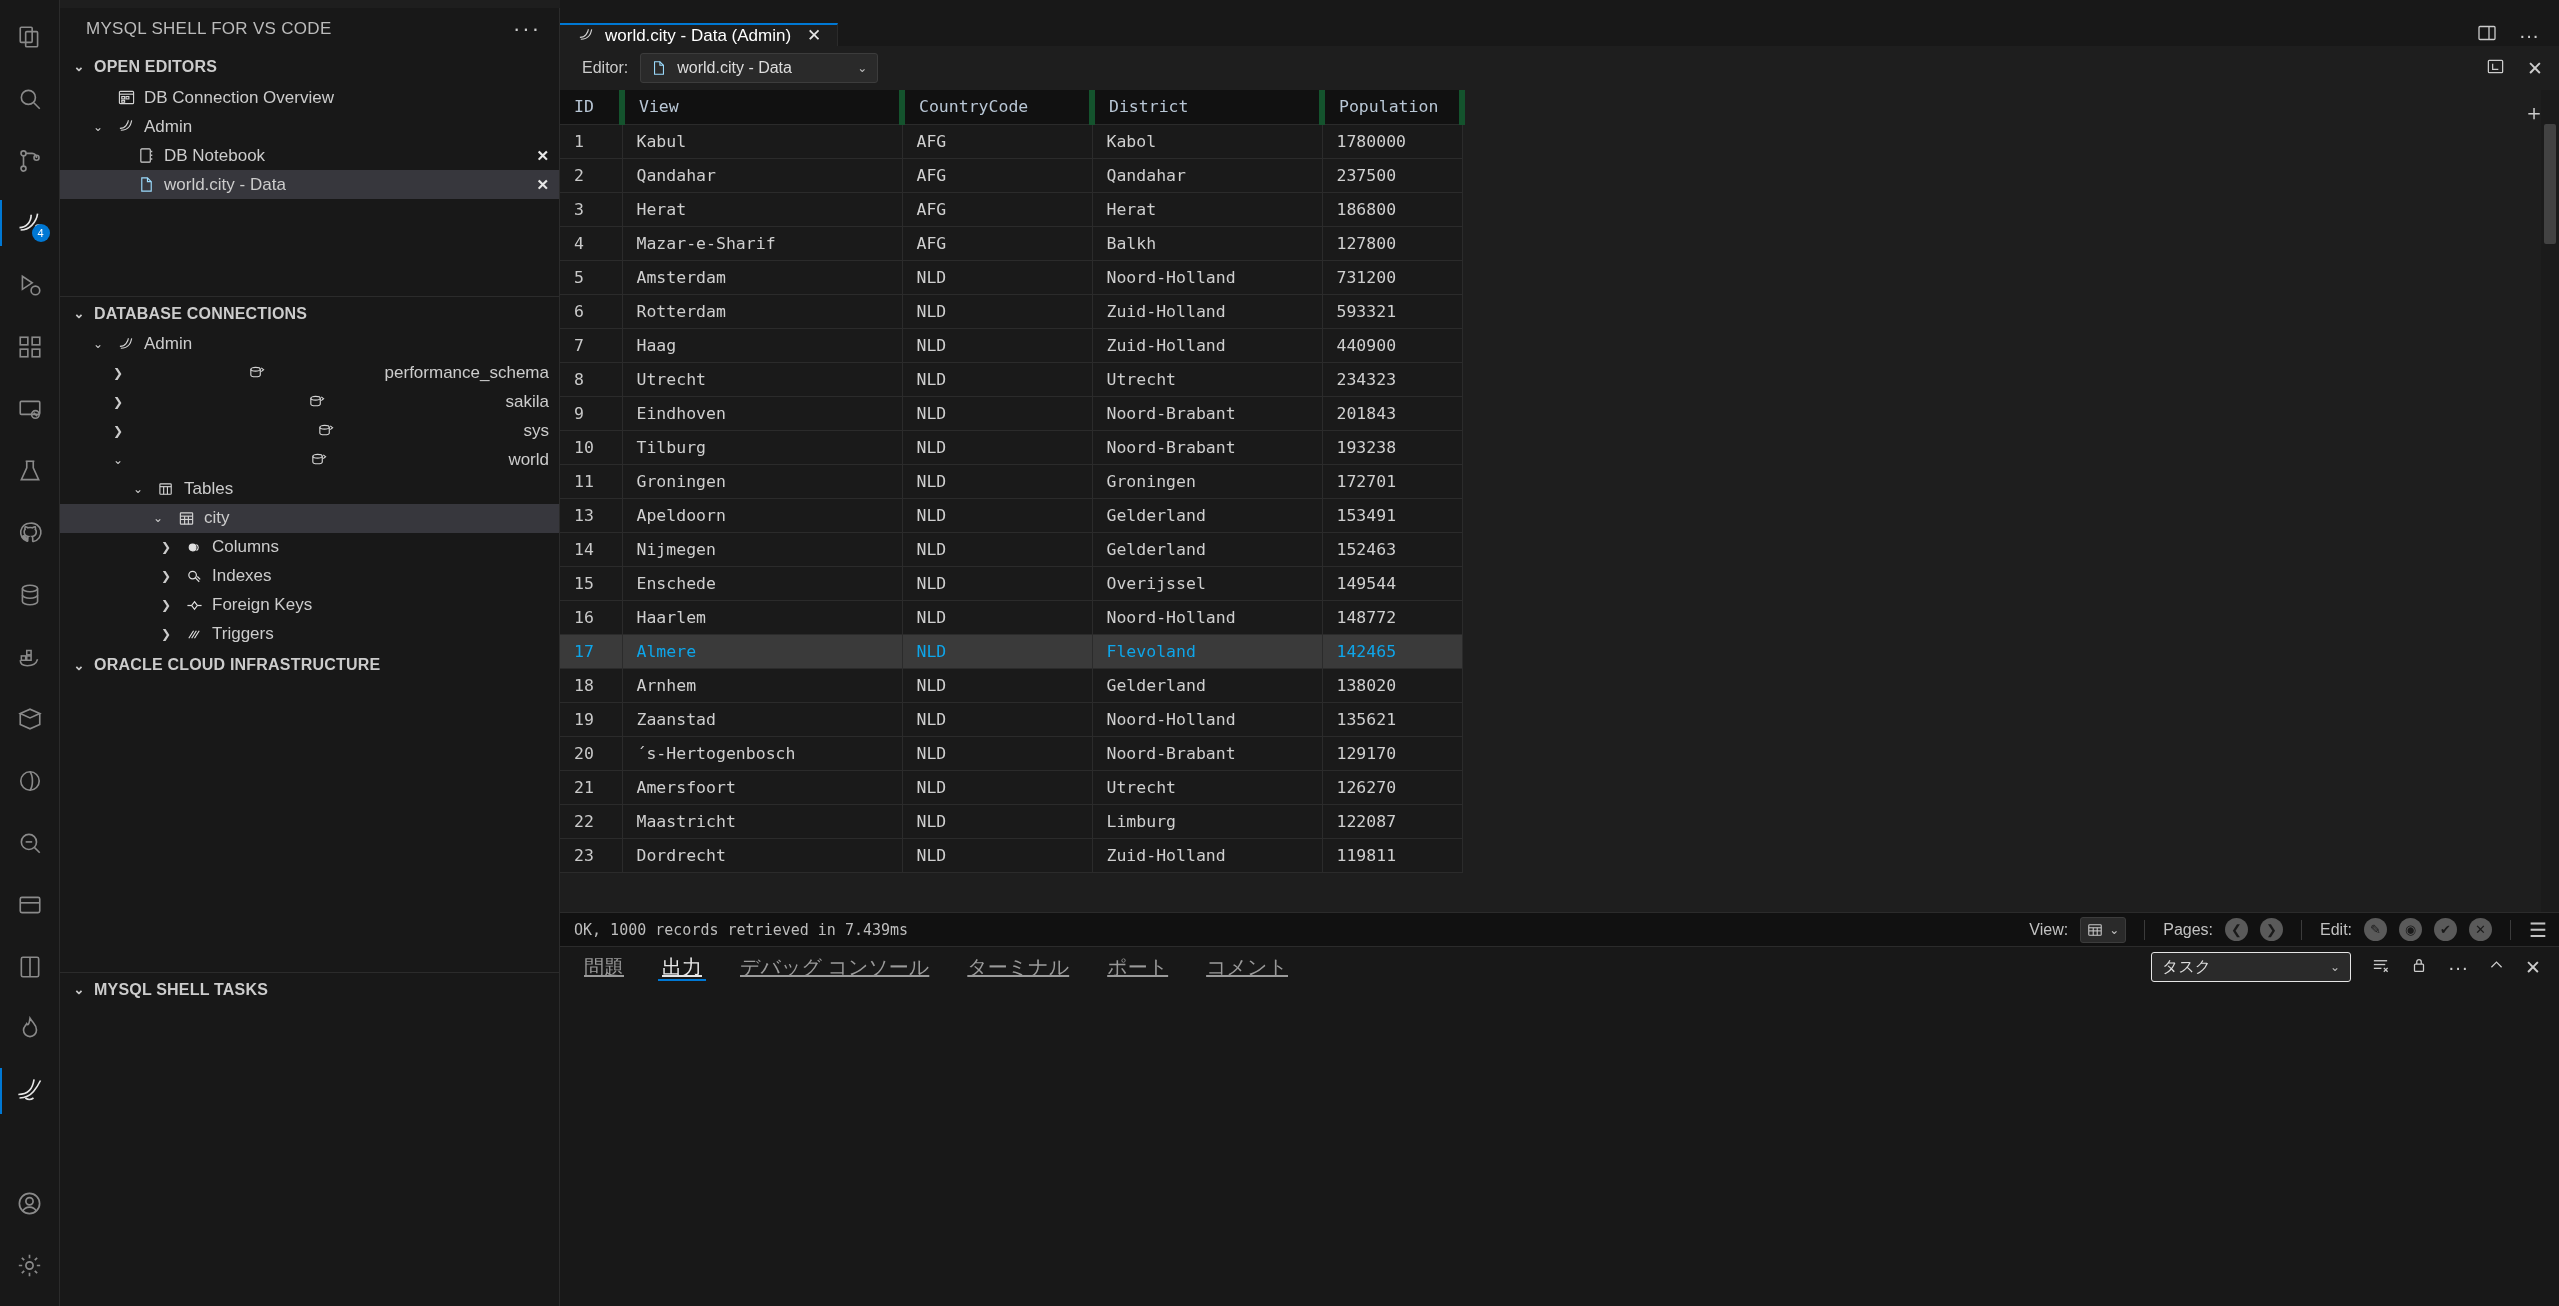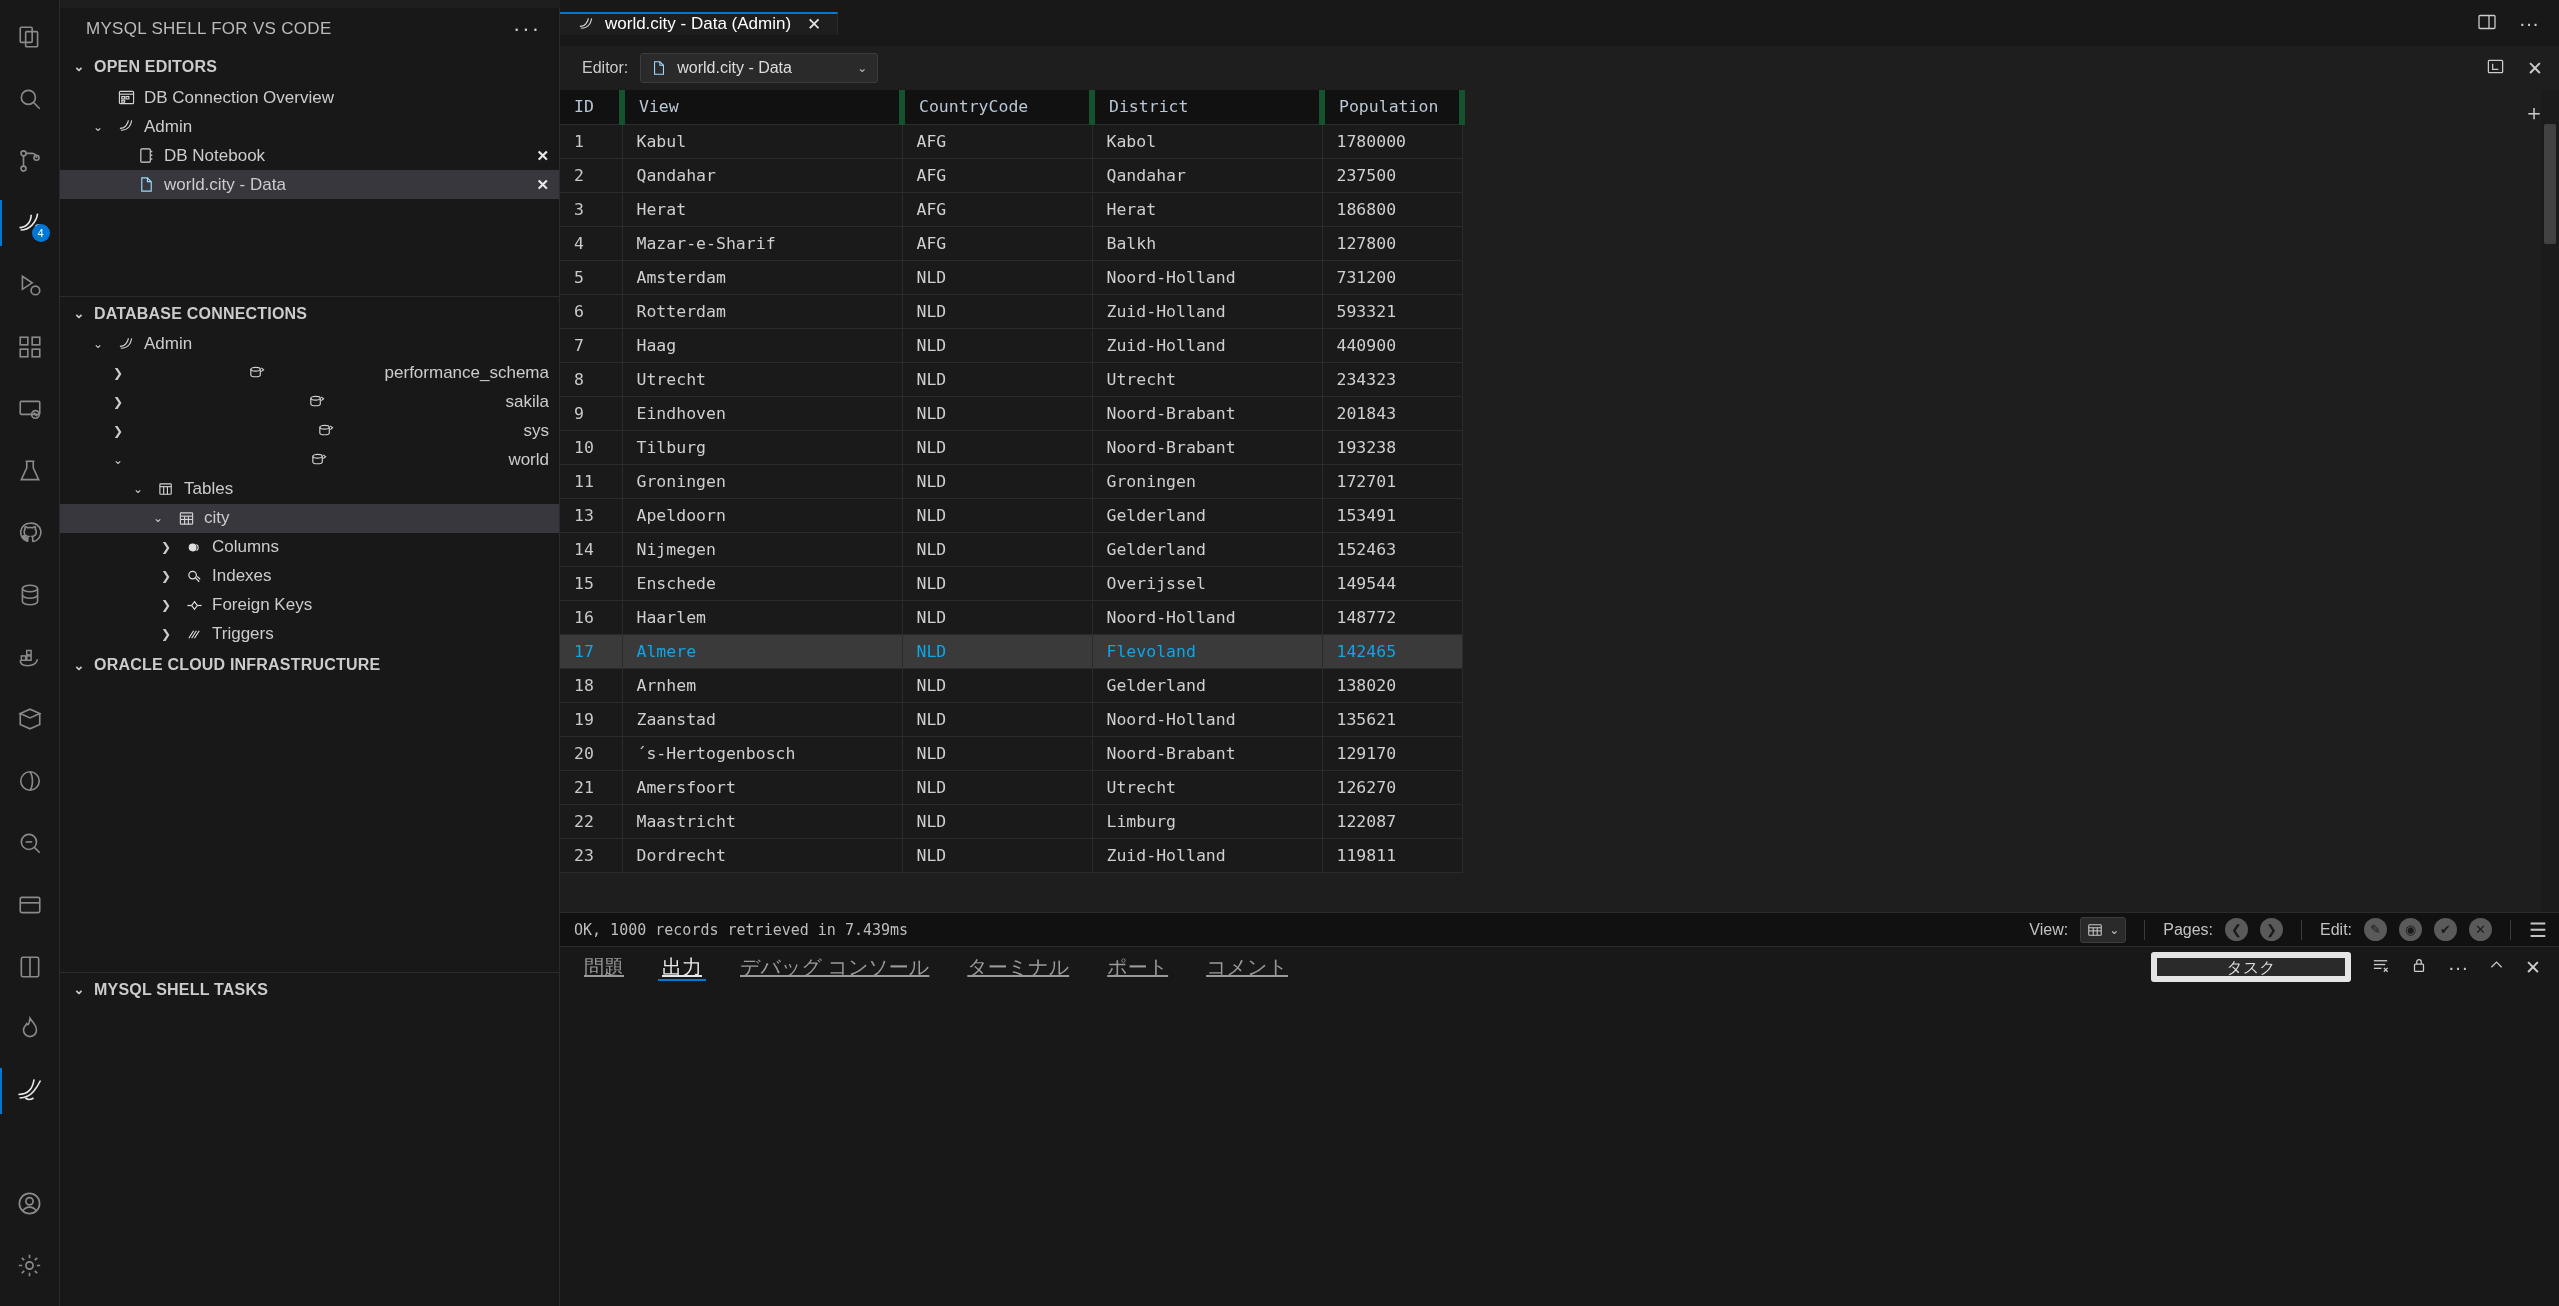--- a/index.html
+++ b/index.html
@@ -71,21 +71,21 @@
   .ind1 { padding-left: 28px; }
   .ind2 { padding-left: 48px; justify-content: space-between; }
   .ind3 { padding-left: 68px; }
   .ind4 { padding-left: 88px; }
   .spacer-open { height: 100px; }
   .divider { height: 1px; background: #2b2b2b; }
 
   
   .editor { flex: 1 1 auto; display: flex; flex-direction: column; background: #1e1e1e; min-width: 0; }
   .tabsrow {
-    height: 46px; background: #181818; display: flex; align-items: center;
+    height: 46px; background: #181818; display: flex; align-items: flex-end;
     position: relative;
   }
   .tab {
     display: flex; align-items: center; gap: 10px; padding: 0 16px 0 18px;
     background: #1e1e1e; color: #ffffff; font-size: 17px;
     border-top: 2px solid #0078d4; border-right: 1px solid #2b2b2b;
     min-width: 200px;
   }
   .tab .tabclose { font-size: 17px; color: #e6e6e6; margin-left: 6px; }
   .tabs-actions {
@@ -158,22 +158,22 @@
   .panel-tabs { height: 40px; display: flex; align-items: stretch; padding-left: 20px; gap: 30px; }
   .ptab {
     display: flex; align-items: center; font-size: 20px; color: #9a9a9a; position: relative; padding: 0 4px; text-decoration: underline;
   }
   .ptab.active { color: #e7e7e7; }
   .ptab.active::after {
     content: ""; position: absolute; left: 0; right: 0; bottom: 6px; height: 2px; background: #0078d4;
   }
   .panel-actions { margin-left: auto; display: flex; align-items: center; gap: 20px; padding-right: 18px; color: #cccccc; }
   .panel-select {
-    display: flex; align-items: center; background: #2a2a2a; border: 6px solid #e5e5e5;
-    border-radius: 3px; height: 30px; min-width: 200px; padding: 0 10px; font-size: 16px; color: #dddddd; flex-direction: column;
+    display: flex; align-items: center; background: #2a2a2a; border: 1px solid #e5e5e5;
+    border-radius: 3px; height: 30px; min-width: 200px; padding: 0 10px; font-size: 16px; color: #dddddd;
   }
   .panel-select .chev { margin-left: auto; font-size: 12px; color: #bbbbbb; }
   .panel-body { flex: 1 1 auto; background: #181818; }
 
   .sb-footer { margin-top: auto; }
   .ico { display: inline-flex; align-items: center; justify-content: center; }
 </style>
 </head>
 <body>
 

